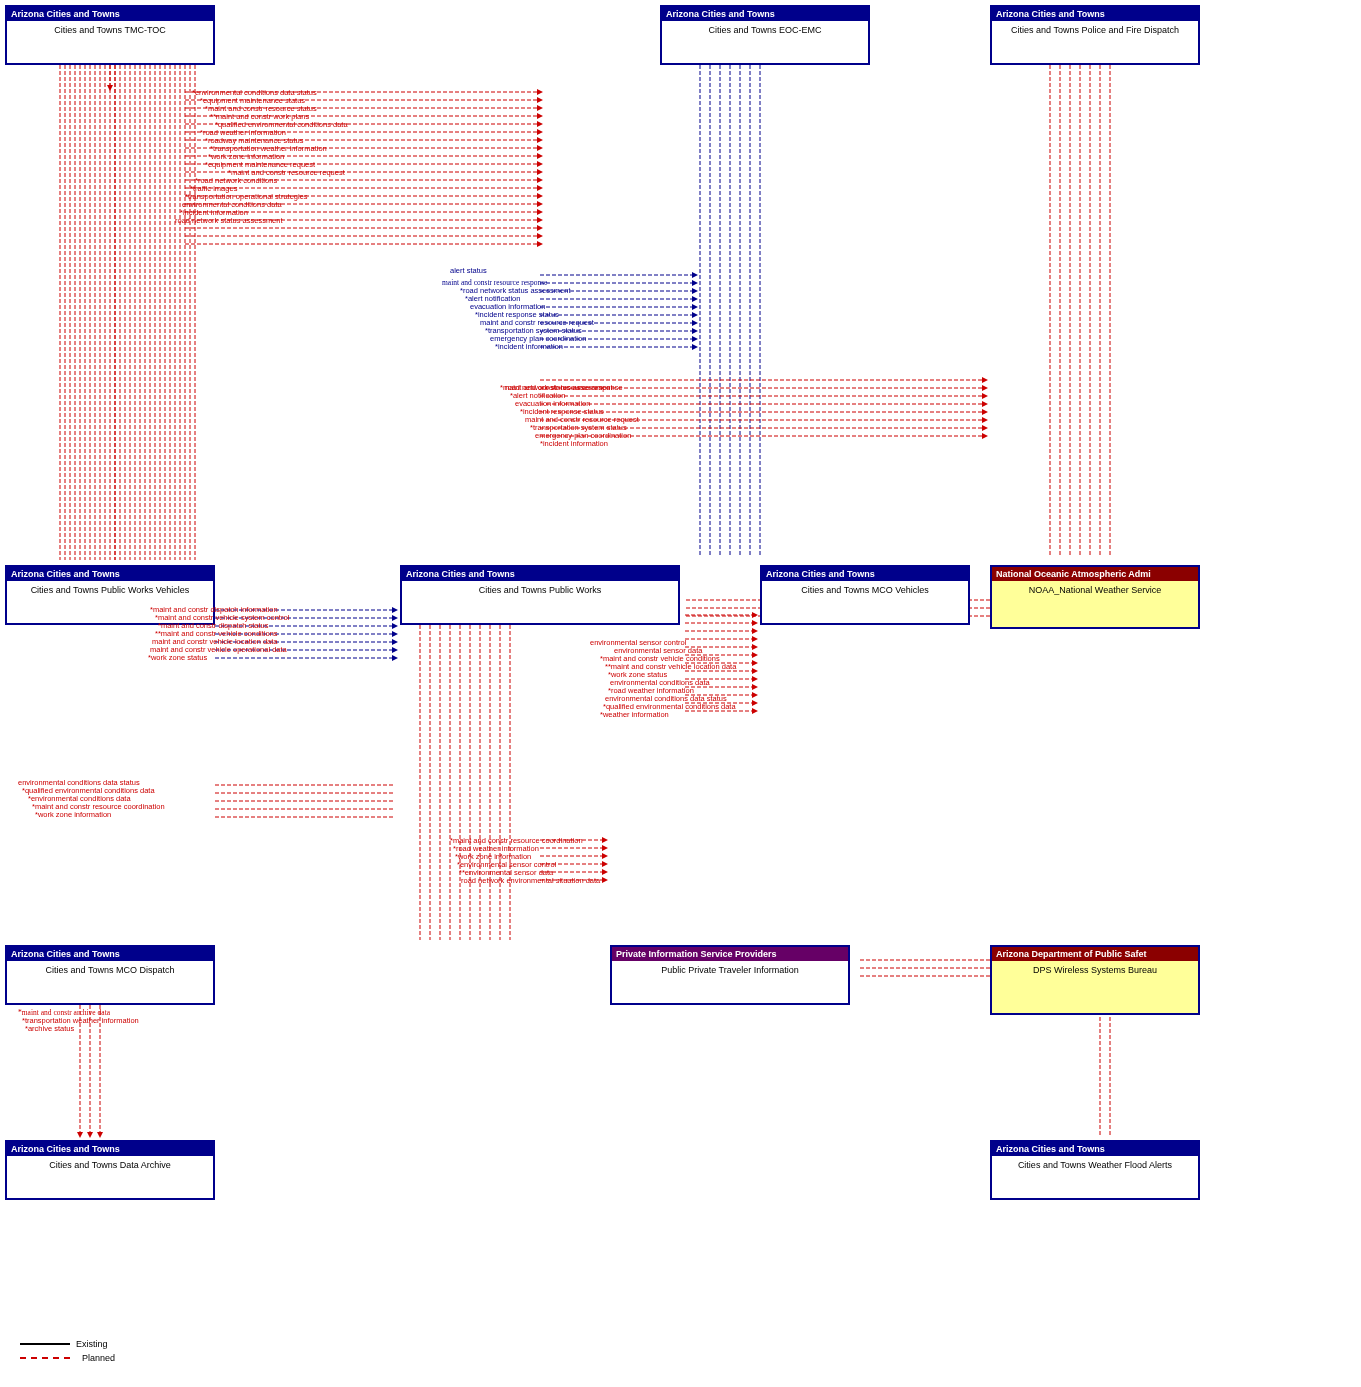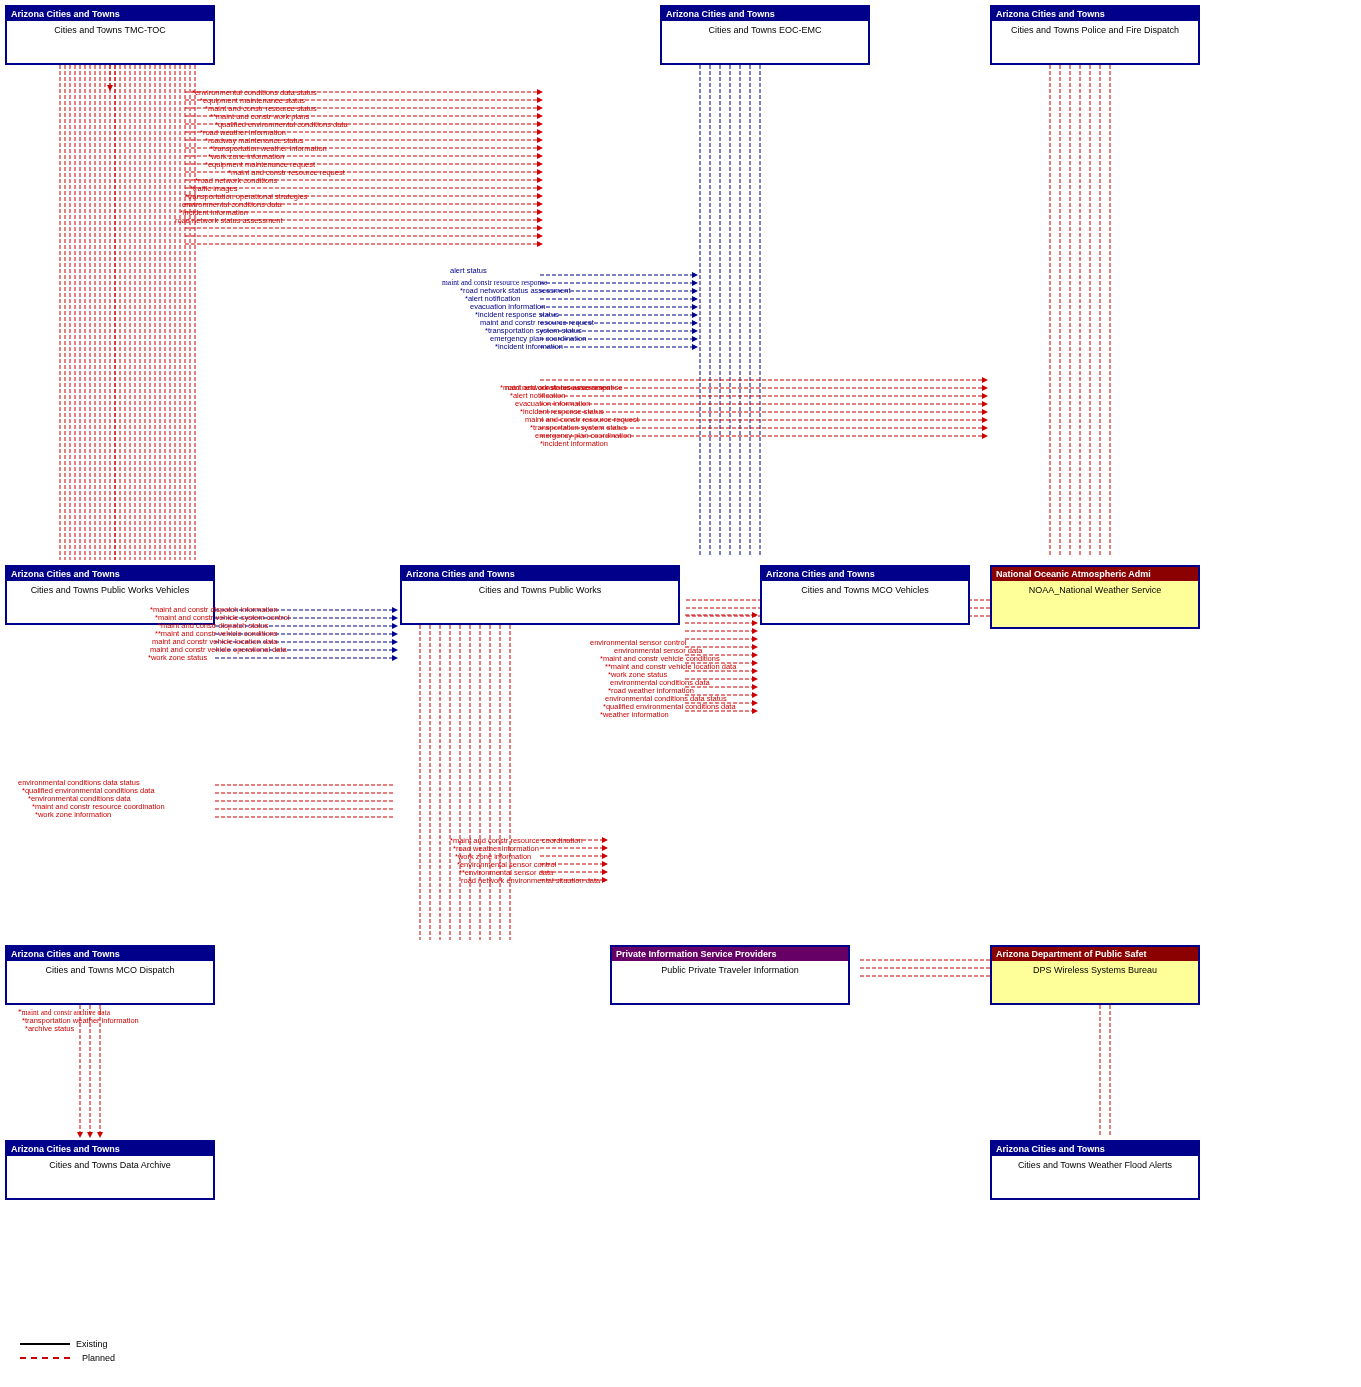--- a/index.html
+++ b/index.html
@@ -314,21 +314,21 @@
 <div class="node-box" style="left:5px;top:945px;width:210px;height:60px;">
   <div class="node-header">Arizona Cities and Towns</div>
   <div class="node-body">Cities and Towns MCO Dispatch</div>
 </div>
 
 <div class="node-box" style="left:610px;top:945px;width:240px;height:60px;">
   <div class="node-header" style="background:#660066;">Private Information Service Providers</div>
   <div class="node-body">Public Private Traveler Information</div>
 </div>
 
-<div class="node-box ext-yellow" style="left:990px;top:945px;width:210px;height:60px;">
+<div class="node-box ext-yellow" style="left:990px;top:945px;width:210px;height:70px;">
   <div class="node-header" style="background:#8B0000;">Arizona Department of Public Safet</div>
   <div class="node-body">DPS Wireless Systems Bureau</div>
 </div>
 
 <div class="node-box" style="left:5px;top:1140px;width:210px;height:60px;">
   <div class="node-header">Arizona Cities and Towns</div>
   <div class="node-body">Cities and Towns Data Archive</div>
 </div>
 
 <div class="node-box" style="left:990px;top:1140px;width:210px;height:60px;">

